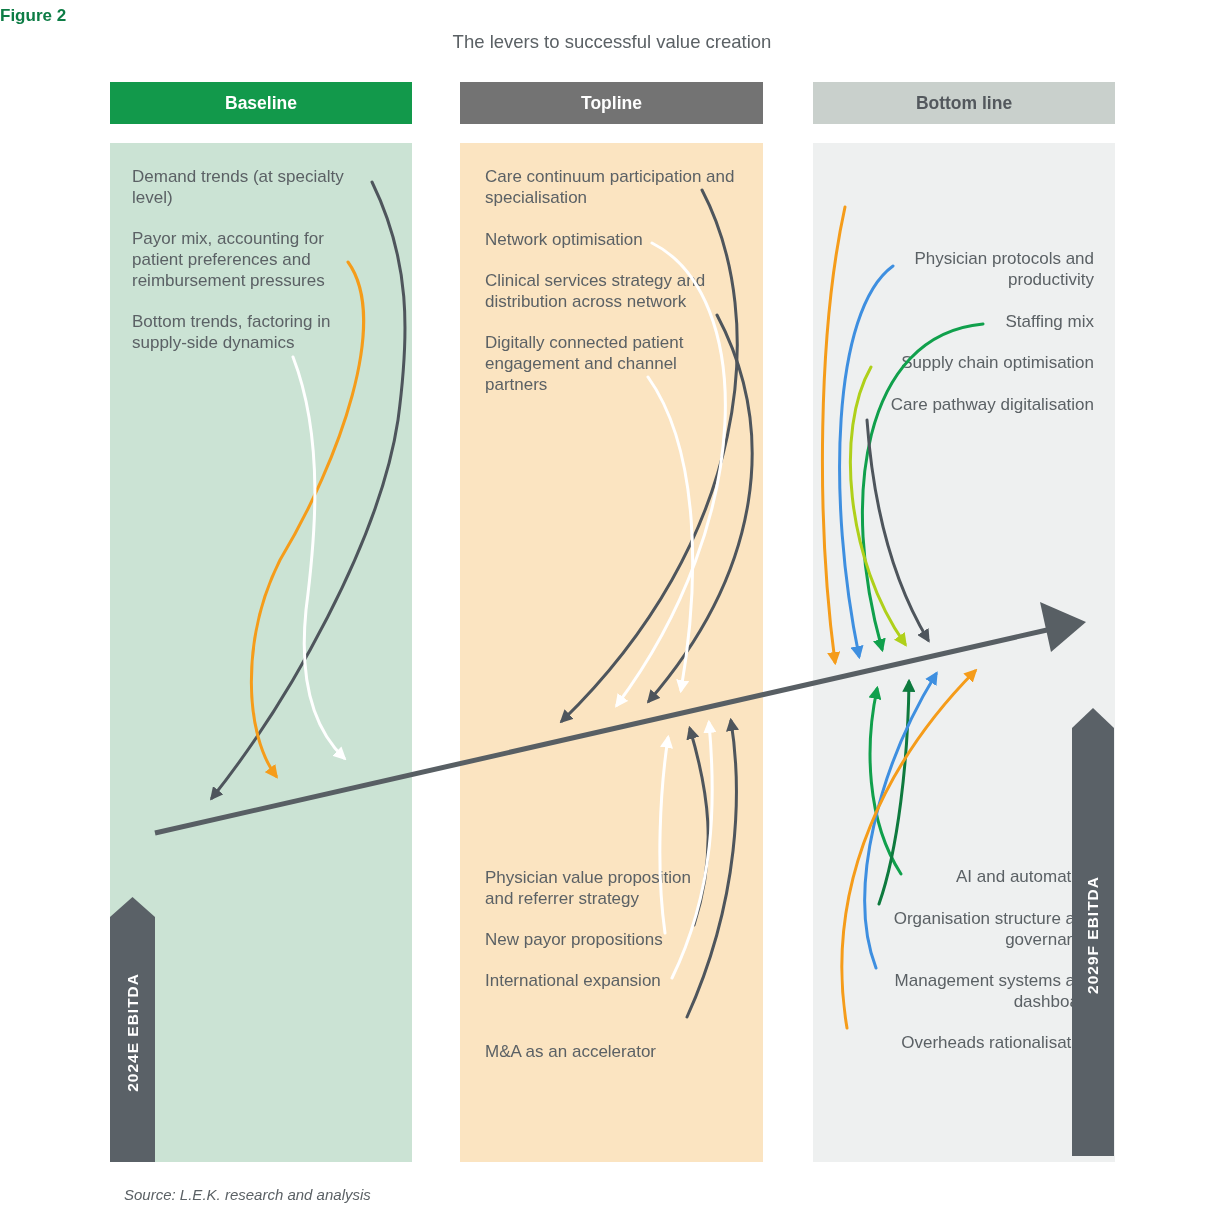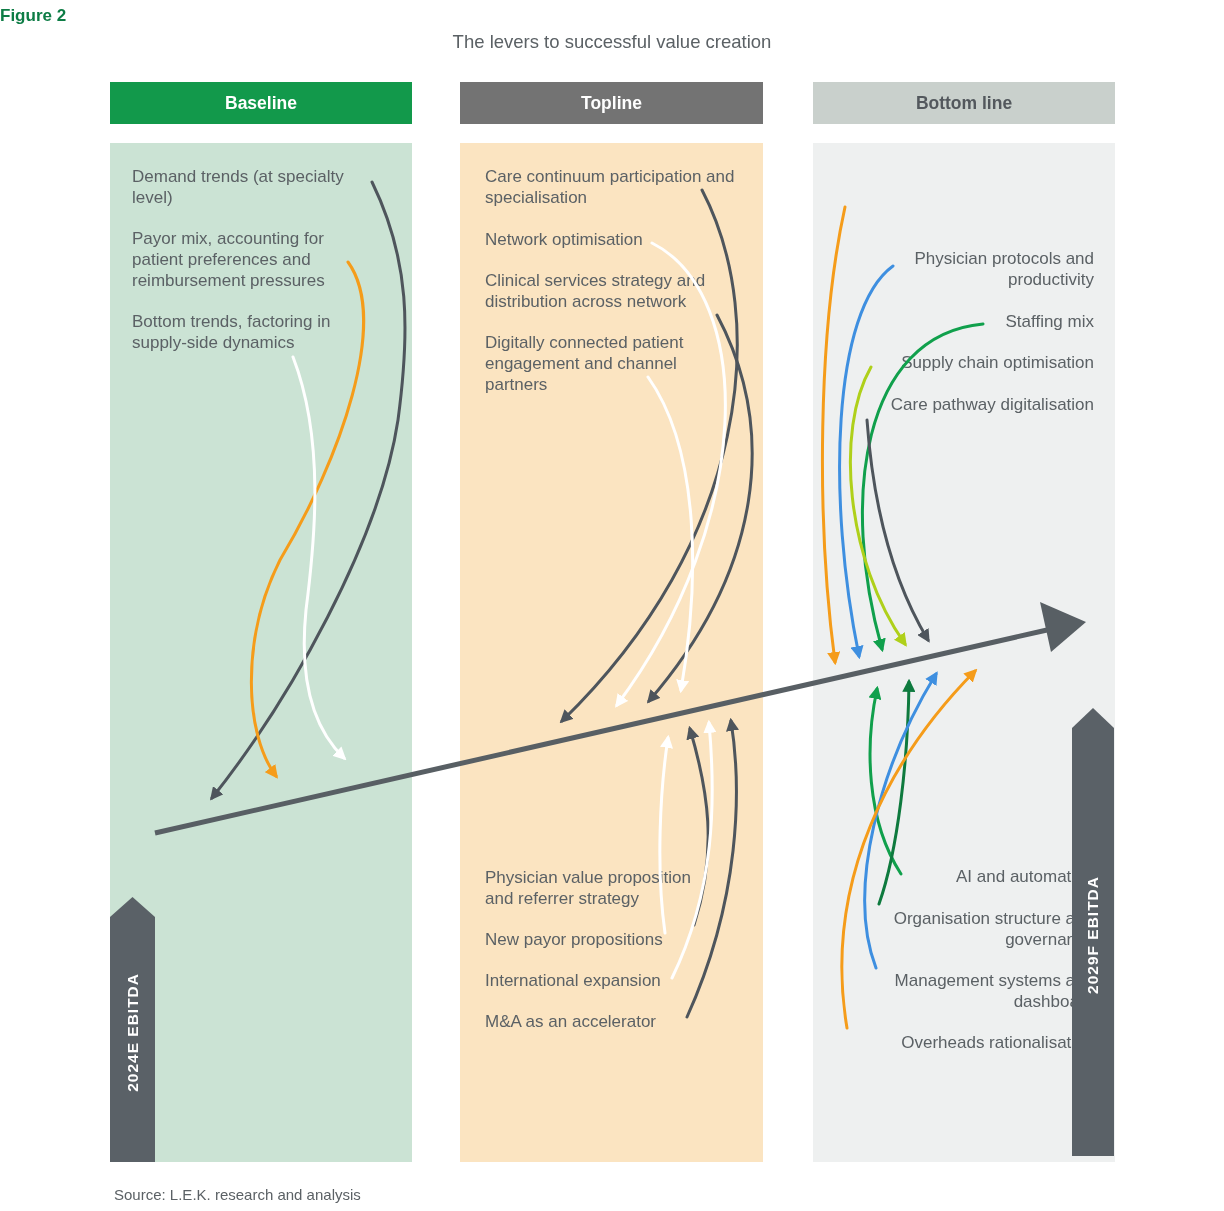--- a/index.html
+++ b/index.html
@@ -23,21 +23,21 @@
   #col-bottomline{left:813px;width:302px;}
   .item{position:absolute;font-size:17px;line-height:21px;color:#5B6165;}
   .item.right{text-align:right;}
   .banner{position:absolute;display:flex;align-items:center;justify-content:center;
     clip-path:polygon(0 20px,50% 0,100% 20px,100% 100%,0 100%);}
   #banner-2024{left:110px;top:897px;width:45px;height:265px;}
   #banner-2029{left:1072px;top:708px;width:42px;height:448px;}
   .banner-text{writing-mode:vertical-rl;transform:rotate(180deg);color:#ffffff;
     font-size:15.5px;font-weight:bold;letter-spacing:1px;white-space:nowrap;padding-bottom:6px;}
   #arrow-layer{position:absolute;left:0;top:0;pointer-events:none;}
-  .source-note{position:absolute;left:114px;top:1186px;font-size:15px;color:#5B6165;}
+  .source-note{position:absolute;left:124px;top:1186px;font-size:15px;color:#5B6165;font-style:italic;}
 </style>
 </head>
 <body>
 
 <div id="canvas">
 
   <div class="fig-label">Figure 2</div>
   <div class="fig-title">The levers to successful value creation</div>
 
   <div class="col-header" id="hdr-baseline" style="background: rgb(18, 153, 75);">Baseline</div>
@@ -53,21 +53,21 @@
   <div class="item" style="left:132px;top:311px;width:245px;">Bottom trends, factoring in supply-side dynamics</div>
 
   <div class="item" style="left:485px;top:166px;width:252px;">Care continuum participation and specialisation</div>
   <div class="item" style="left:485px;top:229px;width:252px;">Network optimisation</div>
   <div class="item" style="left:485px;top:270px;width:252px;">Clinical services strategy and distribution across network</div>
   <div class="item" style="left:485px;top:332px;width:235px;">Digitally connected patient engagement and channel partners</div>
 
   <div class="item" style="left:485px;top:867px;width:235px;">Physician value proposition and referrer strategy</div>
   <div class="item" style="left:485px;top:929px;width:240px;">New payor propositions</div>
   <div class="item" style="left:485px;top:970px;width:240px;">International expansion</div>
-  <div class="item" style="left:485px;top:1011px;width:240px;">M&amp;A as an accelerator</div>
+  <div class="item" style="left:485px;top:1041px;width:240px;">M&amp;A as an accelerator</div>
 
   <div class="item right" style="left:834px;top:248px;width:260px;">Physician protocols and productivity</div>
   <div class="item right" style="left:834px;top:311px;width:260px;">Staffing mix</div>
   <div class="item right" style="left:834px;top:352px;width:260px;">Supply chain optimisation</div>
   <div class="item right" style="left:834px;top:394px;width:260px;">Care pathway digitalisation</div>
 
   <div class="item right" style="left:834px;top:866px;width:260px;">AI and automation</div>
   <div class="item right" style="left:854px;top:908px;width:240px;">Organisation structure and governance</div>
   <div class="item right" style="left:854px;top:970px;width:240px;">Management systems and dashboard</div>
   <div class="item right" style="left:834px;top:1032px;width:260px;">Overheads rationalisation</div>

